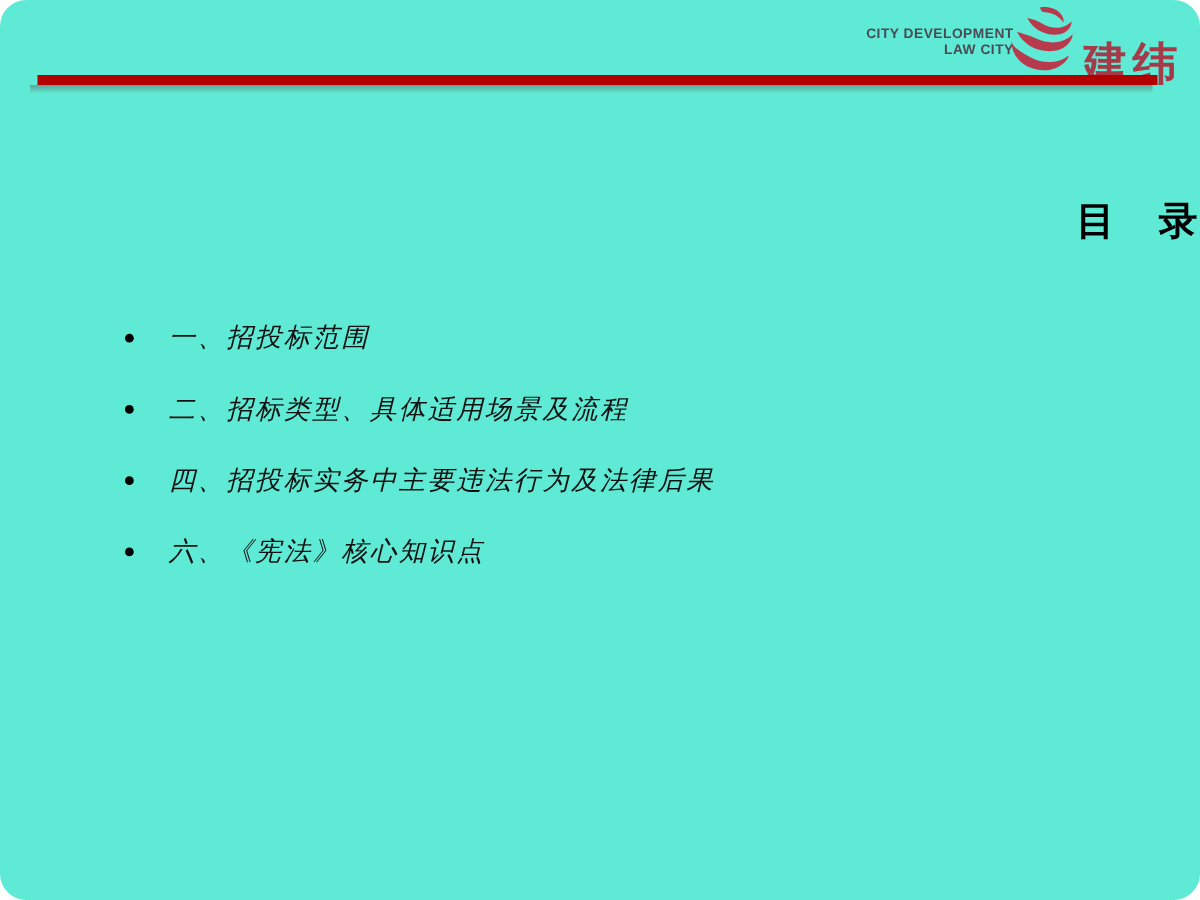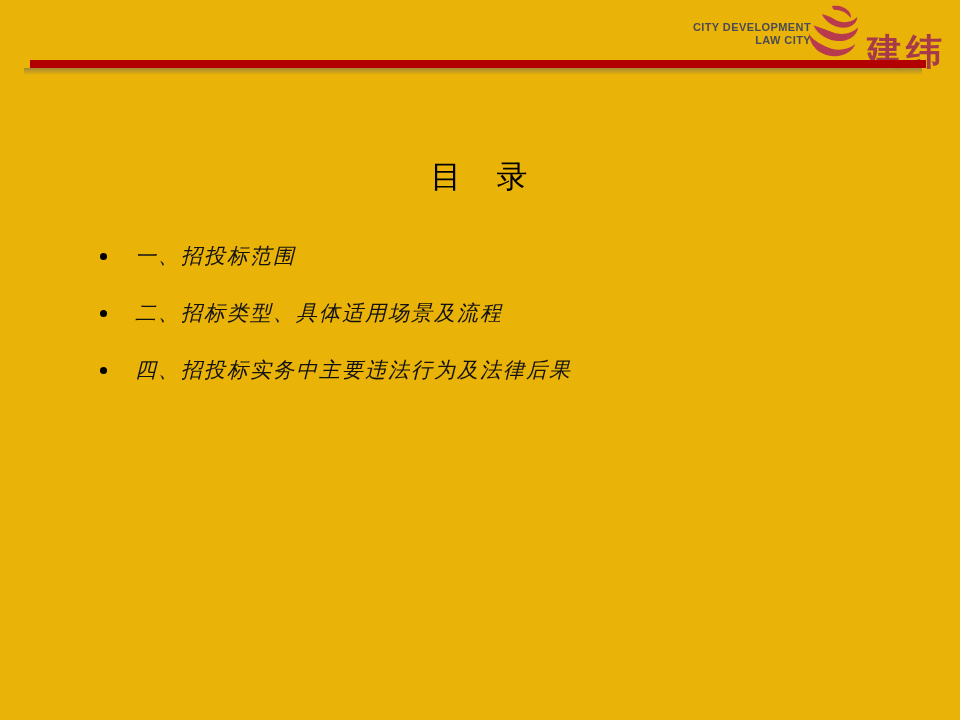--- a/index.html
+++ b/index.html
@@ -3,21 +3,21 @@
 <meta charset="utf-8">
 <style>
   * { margin:0; padding:0; box-sizing:border-box; }
   html,body { width:960px; height:720px; }
   body {
     background:#ffffff;
     font-family:"Liberation Sans", sans-serif;
     position:relative;
     overflow:hidden;
   }
-  .slide { position:absolute; inset:0; background:#eab308; }
+  .slide { position:absolute; inset:0; background:#5eead4;border-radius:21px; }
 
   
   .firm-text {
     position:absolute; top:21px; right:149px;
     text-align:right;
     color:#4b4b55;
     font-family:"Liberation Sans", sans-serif;
     font-weight:bold;
     font-size:11px;
     line-height:13px;
@@ -48,31 +48,31 @@
   }
   .divider-shadow {
     position:absolute; left:24px; top:68px;
     width:898px; height:7px;
     background:linear-gradient(to bottom, rgba(95,95,95,0.5), rgba(255,255,255,0));
   }
 
   
   .title {
     position:absolute; top:156px; left:0; width:100%;
-    text-align:center;
+    text-align:right;
     font-family:"DejaVu Serif","Liberation Serif",serif;
-    font-weight:normal;
+    font-weight:bold;
     font-size:31px;
     color:#000000;
     letter-spacing:2px;
   }
 
   
   .toc {
-    position:absolute; left:100px; top:242px; right:40px;
+    position:absolute; left:100px; top:256px; right:40px;
   }
   .toc-item {
     display:flex; align-items:center;
     height:28px;
     margin-bottom:29px;
   }
   .bullet {
     width:7px; height:7px; border-radius:50%;
     background:#000000;
     margin-right:28px;
@@ -119,15 +119,19 @@
       <span class="toc-text">一、招投标范围</span>
     </div>
     <div class="toc-item">
       <span class="bullet"></span>
       <span class="toc-text">二、招标类型、具体适用场景及流程</span>
     </div>
     <div class="toc-item">
       <span class="bullet"></span>
       <span class="toc-text">四、招投标实务中主要违法行为及法律后果</span>
     </div>
+    <div class="toc-item">
+      <span class="bullet"></span>
+      <span class="toc-text">六、《宪法》核心知识点</span>
+    </div>
   </div>
 
 </div>
 
 </body></html>

